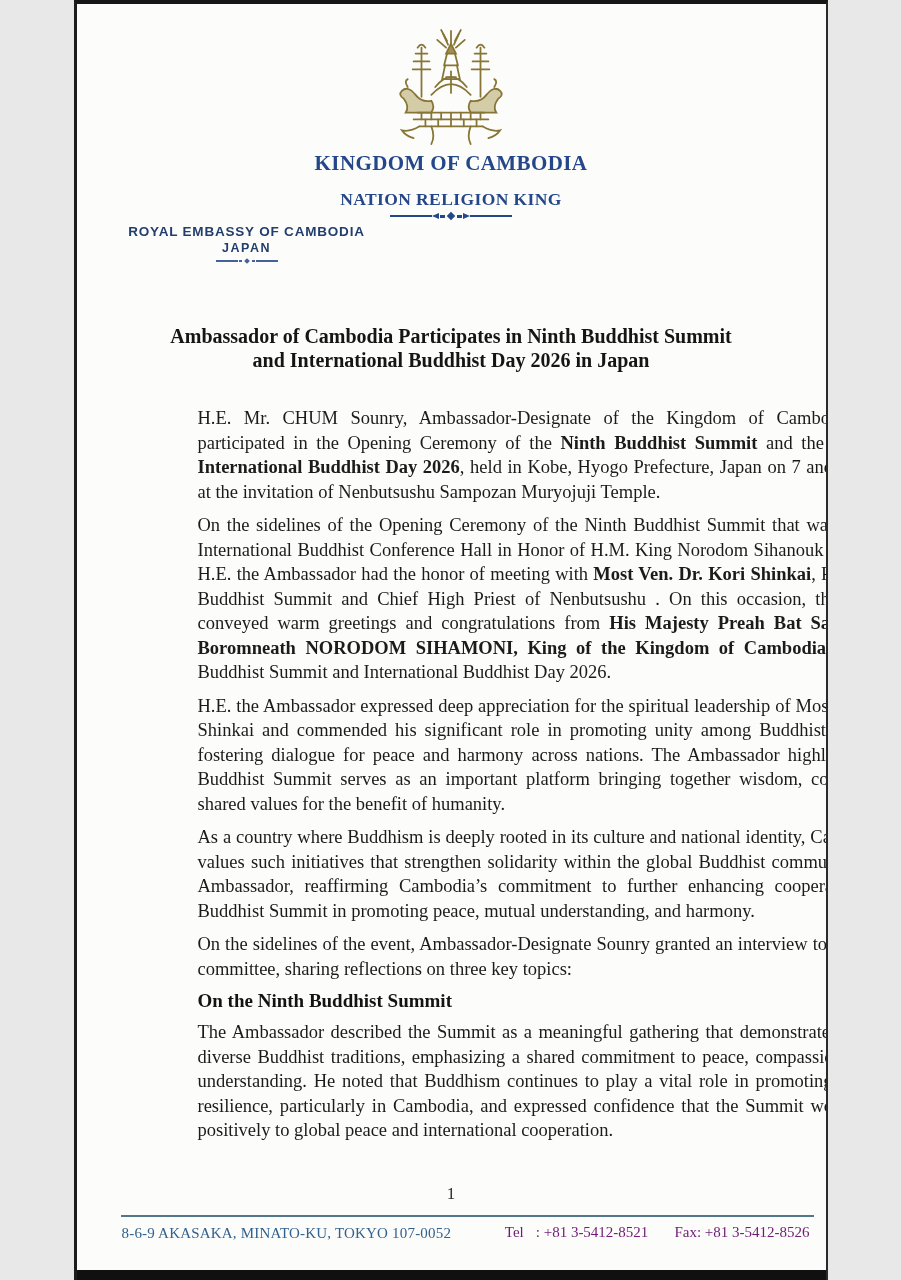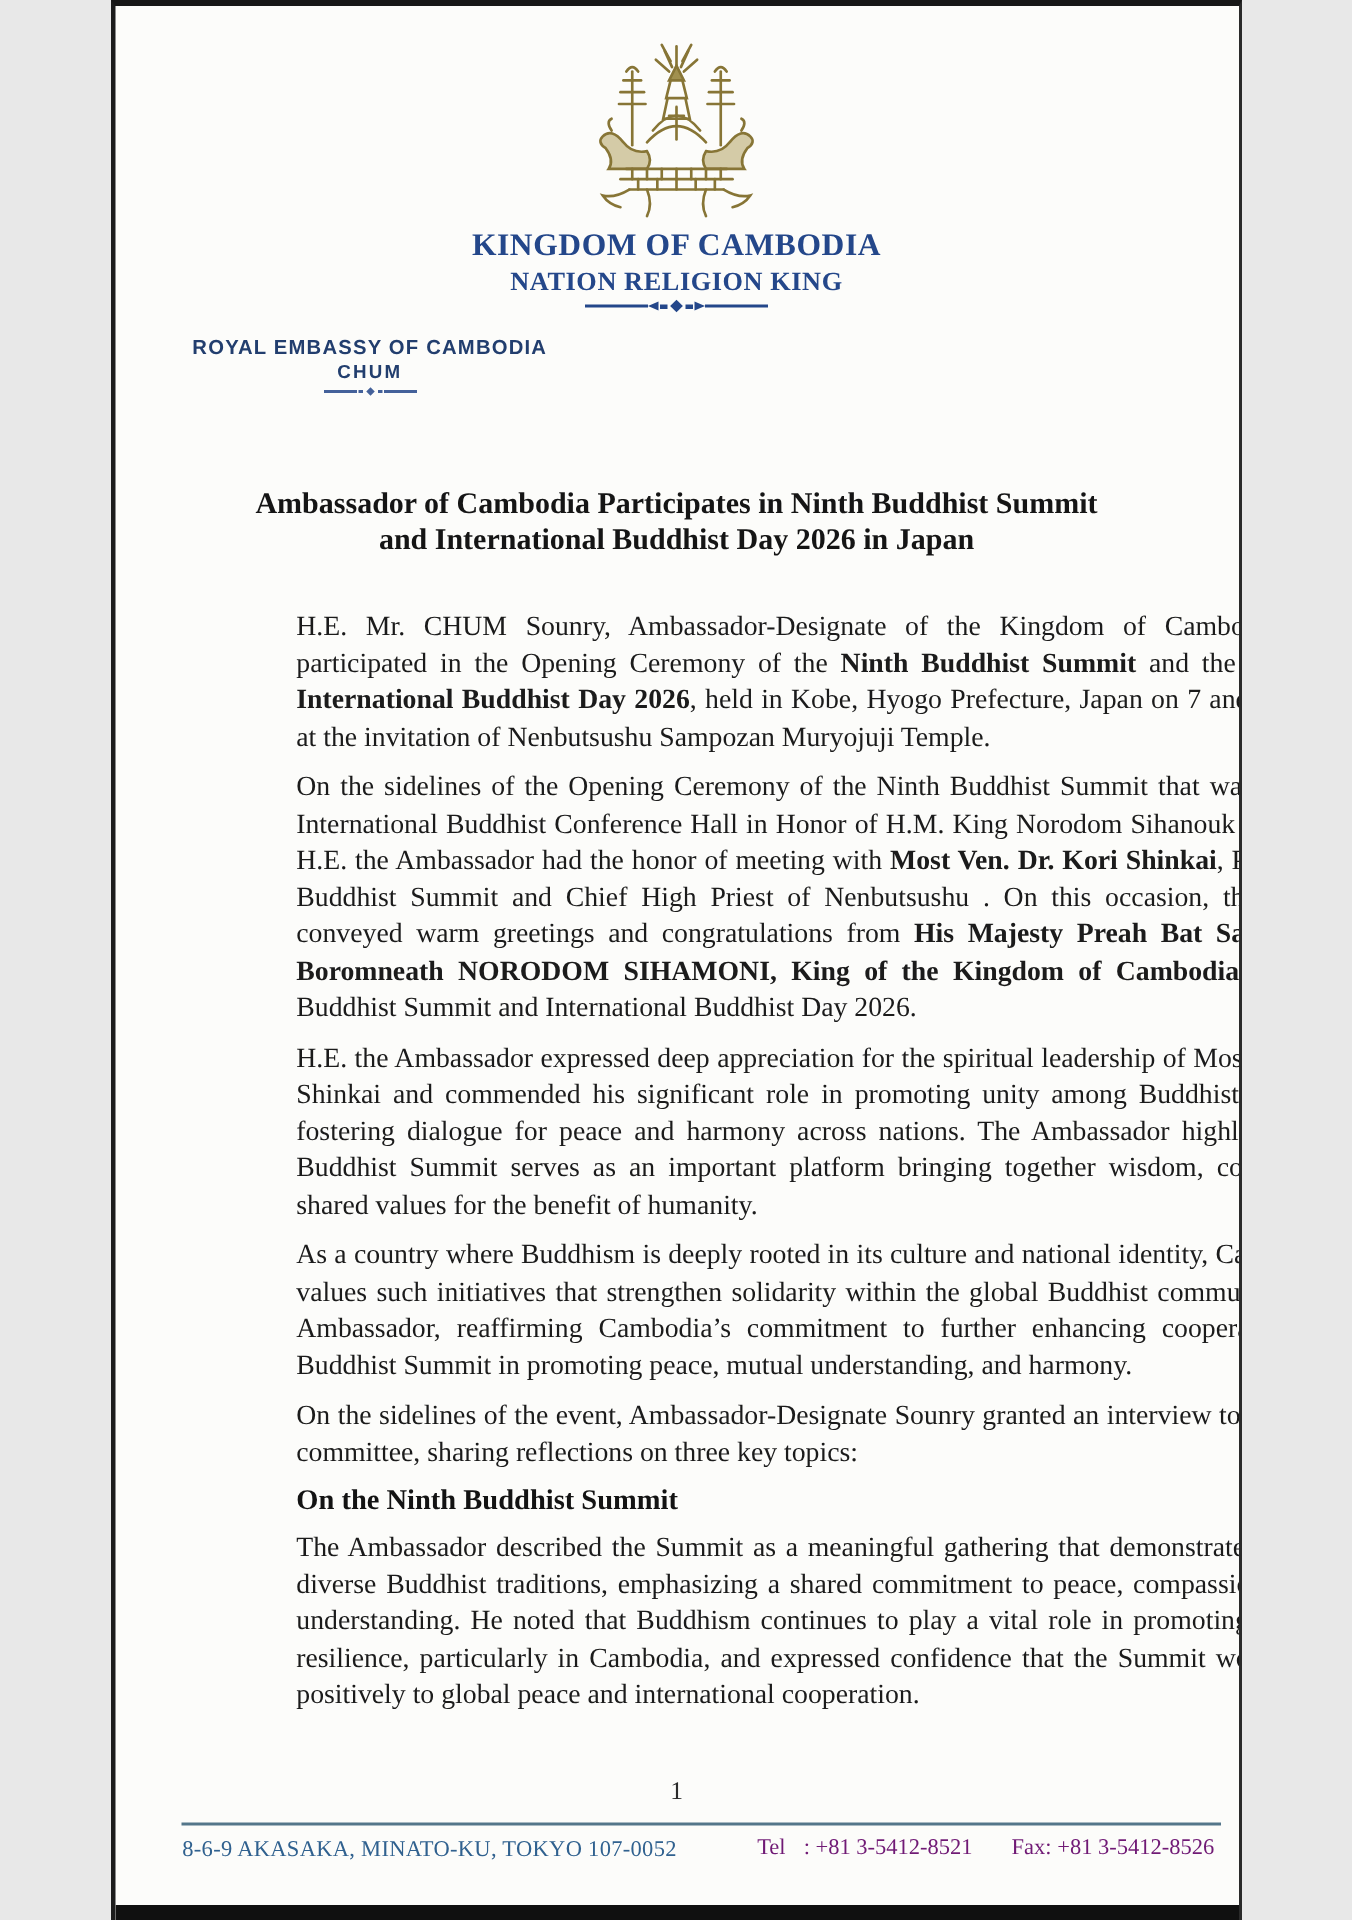--- a/index.html
+++ b/index.html
@@ -22,21 +22,21 @@
   }
 
   
   .header-center { position: absolute; top: 24px; left: 0; right: 0; text-align: center; }
   .emblem { display: block; margin: 0 auto; }
   .kingdom-title {
     margin-top: 3px; font-size: 21px; font-weight: bold;
     color: #24478a; letter-spacing: 0.4px;
   }
   .motto {
-    margin-top: 1px; font-size: 17.5px; font-weight: bold;
+    margin-top: 13px; font-size: 17.5px; font-weight: bold;
     color: #24478a; letter-spacing: 0.4px;
   }
   .ornament { display: flex; align-items: center; justify-content: center; margin-top: 3px; }
   .ornament .orn-line { height: 2px; background: #24478a; }
   .ornament .orn-arrow { width: 0; height: 0; border-top: 3px solid transparent; border-bottom: 3px solid transparent; }
   .ornament .arrow-left  { border-right: 7px solid #24478a; }
   .ornament .arrow-right { border-left: 7px solid #24478a; }
   .ornament .orn-dash { width: 5px; height: 3px; background: #24478a; margin: 0 1px; }
   .ornament .orn-diamond { width: 6px; height: 6px; background: #24478a; transform: rotate(45deg); margin: 0 2px; }
   .orn-big .orn-line { width: 42px; }
@@ -159,21 +159,21 @@
       <span class="orn-dash"></span>
       <span class="orn-diamond"></span>
       <span class="orn-dash"></span>
       <span class="orn-arrow arrow-right"></span>
       <span class="orn-line"></span>
     </div>
   </div>
 
   <div class="embassy-block">
     <div class="embassy-line1">ROYAL EMBASSY OF CAMBODIA</div>
-    <div class="embassy-line2">CHUM</div>
+    <div class="embassy-line2">JAPAN</div>
     <div class="ornament orn-small">
       <span class="orn-line"></span>
       <span class="orn-dash"></span>
       <span class="orn-diamond"></span>
       <span class="orn-dash"></span>
       <span class="orn-line"></span>
     </div>
   </div>
 
   <div class="doc-title">

